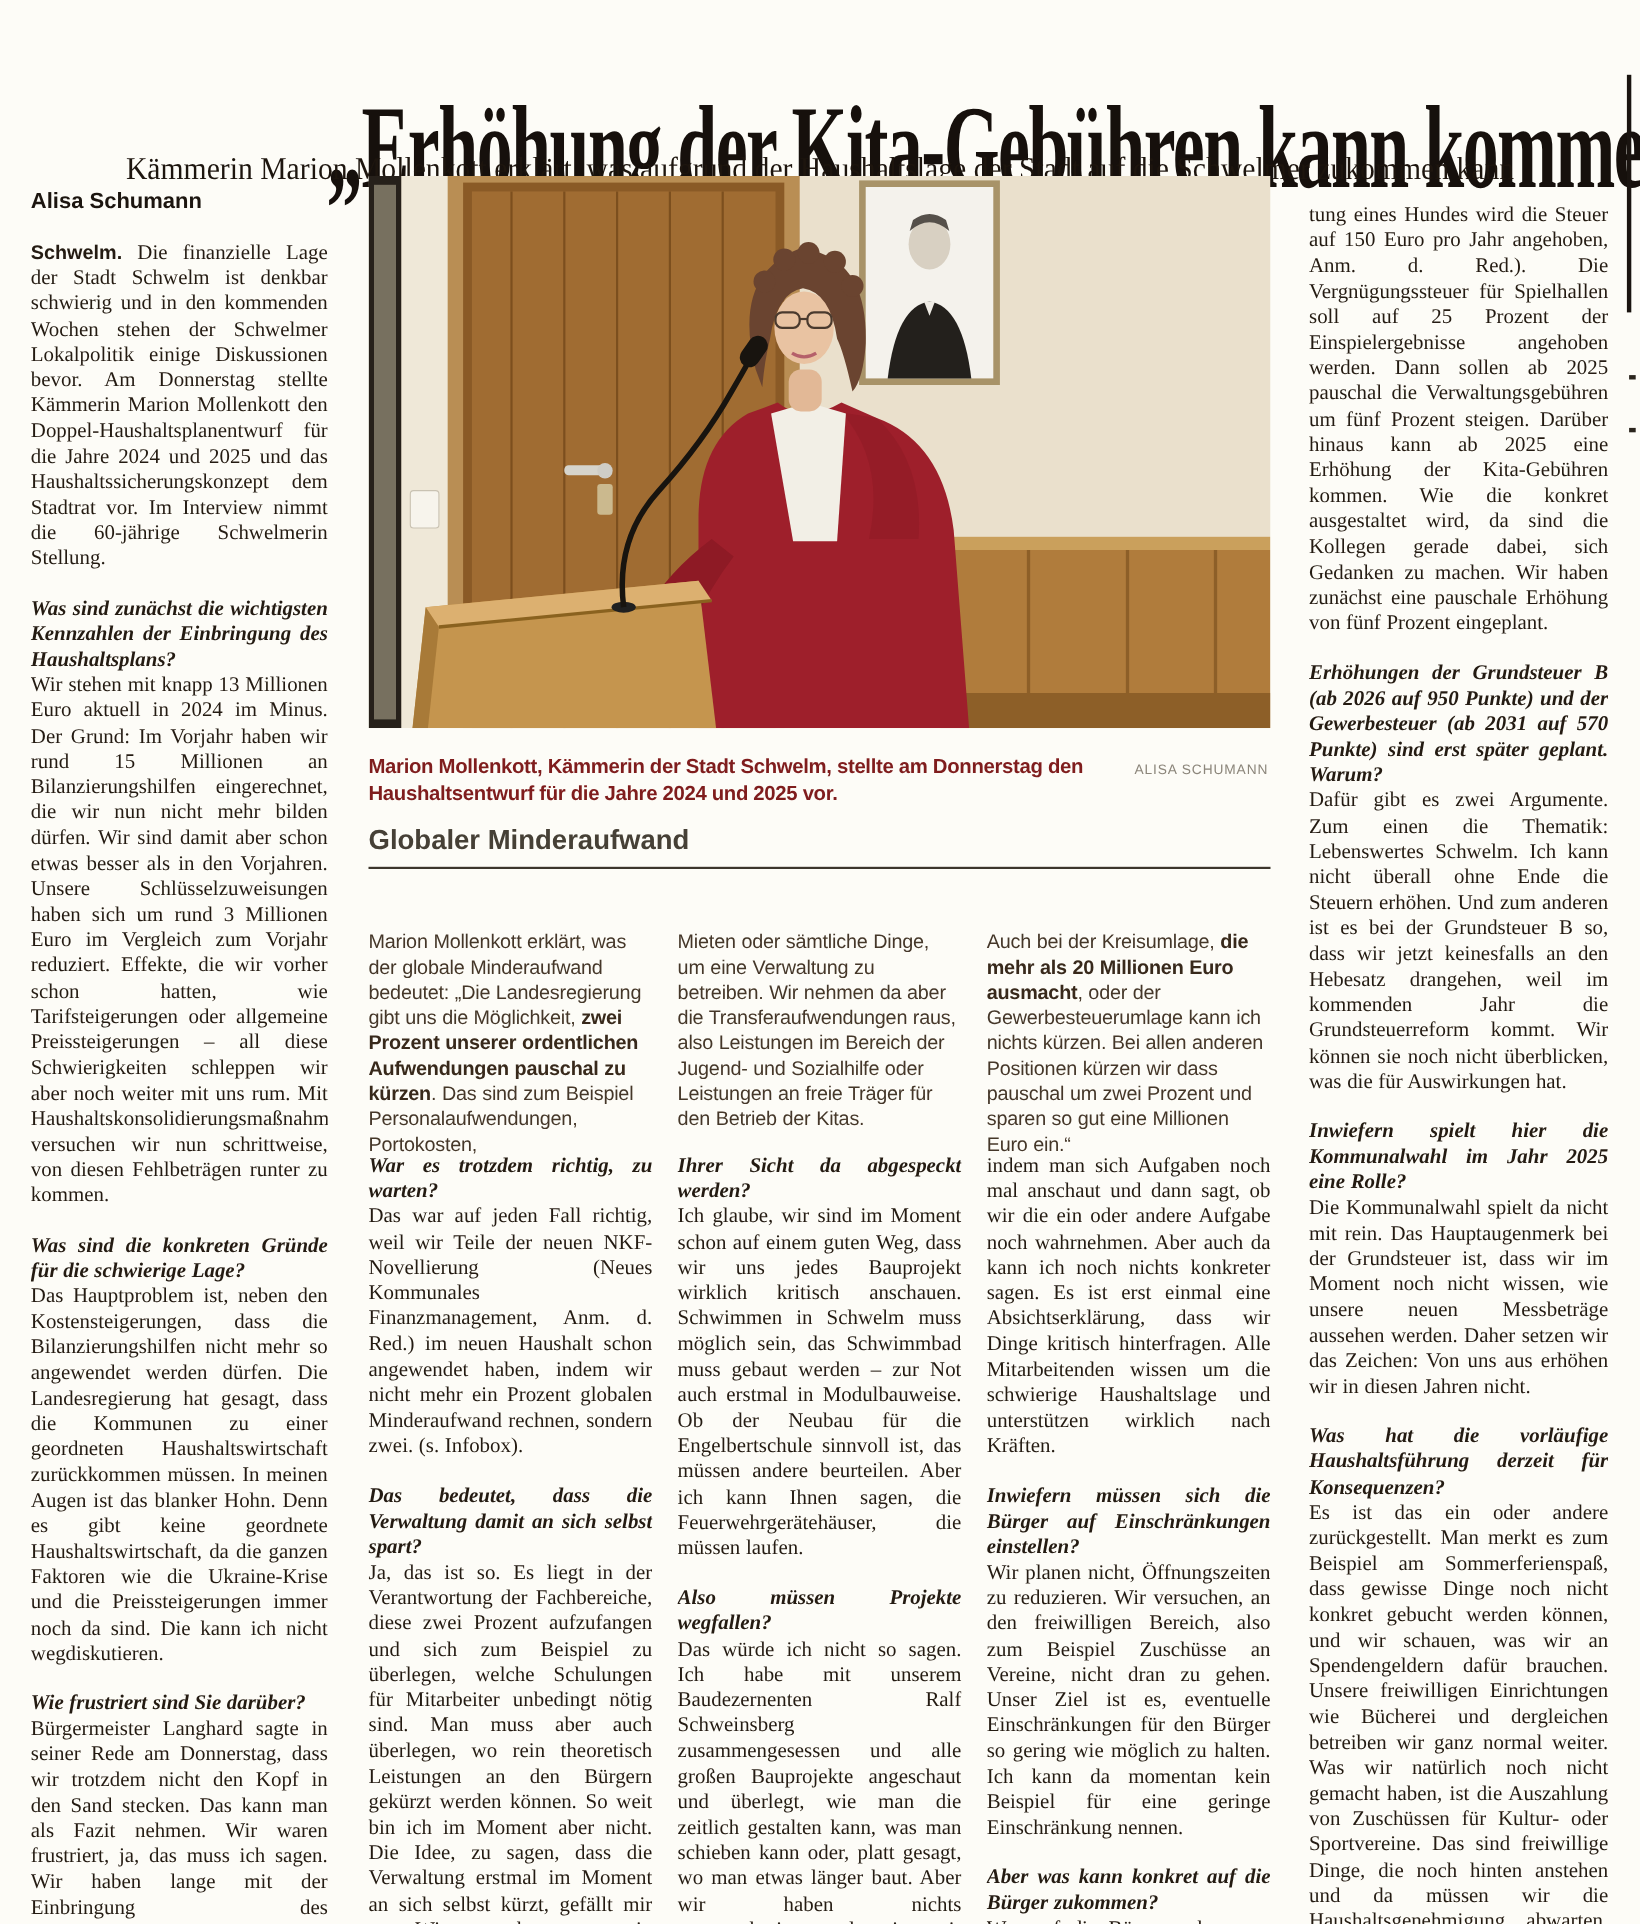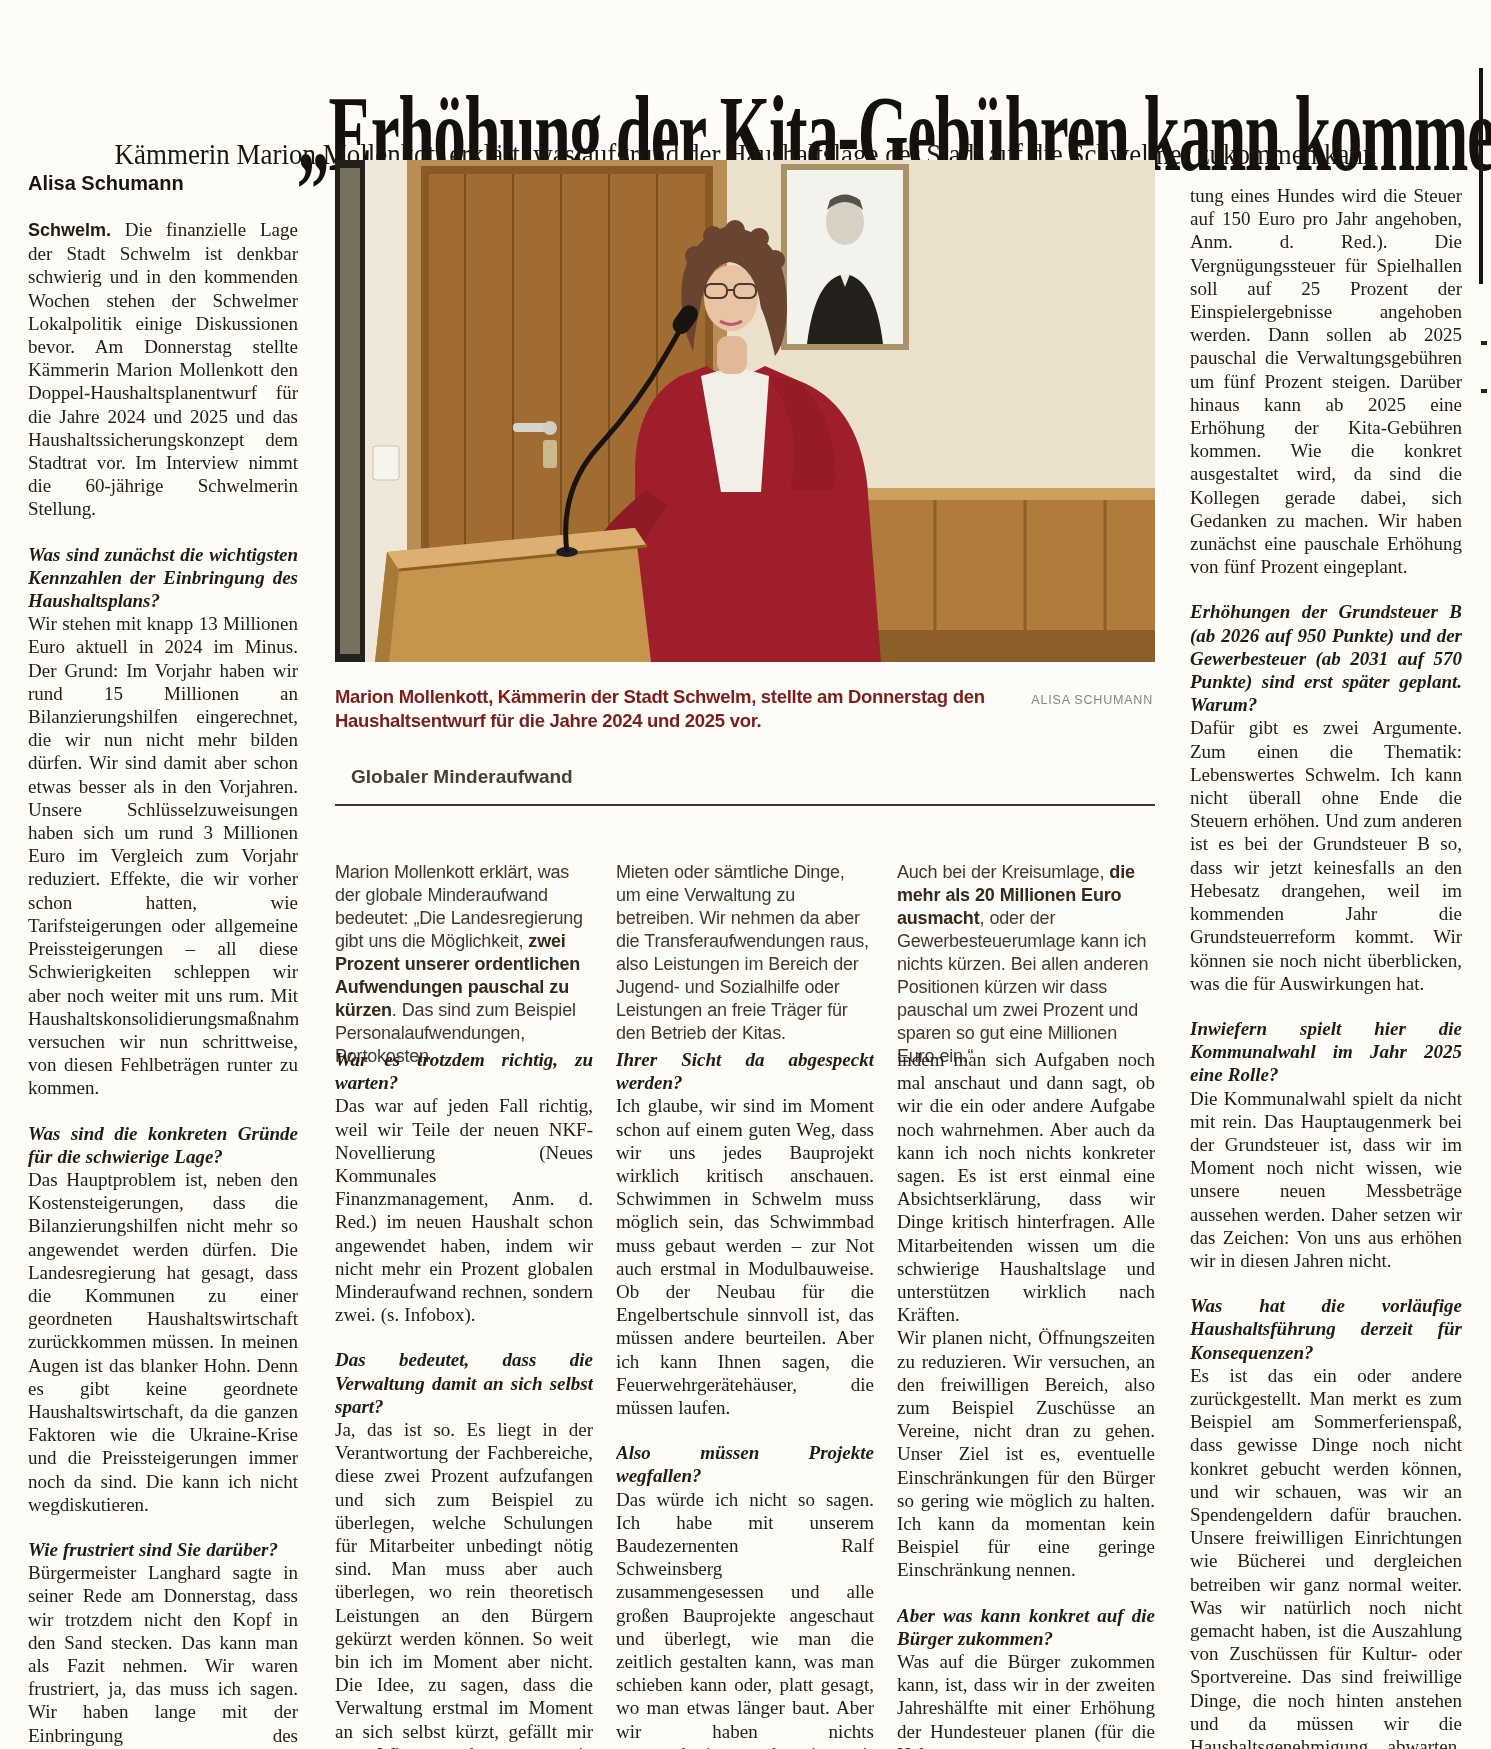--- a/index.html
+++ b/index.html
@@ -35,22 +35,22 @@
 
   
   #caption-block{position:absolute;left:335px;top:666px;width:820px;}
   .caption{font-family:"Liberation Sans",sans-serif;font-weight:700;font-size:18.5px;
            letter-spacing:-.3px;line-height:24px;color:#7f1d1d;width:760px;}
   .credit{position:absolute;right:2px;top:27px;font-family:"Liberation Sans",sans-serif;
           font-size:12.5px;letter-spacing:.8px;color:#8c867b;}
 
   
   #infobox{position:absolute;left:335px;top:750px;width:820px;}
-  .ib-title{font-family:"Liberation Sans",sans-serif;font-weight:700;font-size:19px;
-            color:#464036;margin:16px;}
+  .ib-title{font-family:"Liberation Sans",sans-serif;font-weight:700;font-size:25px;
+            color:#464036;margin:0;}
   .ib-rule{border:0;border-top:2px solid #3c362c;margin:9px 0 0 0;}
   .ib-cols{display:flex;gap:23px;margin-top:37px;}
   .ib-col{width:258px;}
   .ib-col .para{font-family:"Liberation Sans",sans-serif;font-size:18px;line-height:23px;
                 letter-spacing:-.2px;color:#453729;text-align:left;hyphens:auto;margin-top:18px;}
   .ib-col .para .b{color:#38291b;}
 
   
   #lower{position:absolute;left:335px;top:1048px;width:820px;height:701px;display:flex;gap:23px;}
   #lower .txtcol{position:relative;width:258px;height:701px;}
@@ -194,20 +194,21 @@
         <p class="para a"><span>Ja, das ist so. Es liegt in der Verantwortung der Fachbereiche, diese zwei Prozent aufzufangen und sich zum Beispiel zu überlegen, welche Schulungen für Mitarbeiter unbedingt nötig sind. Man muss aber auch überlegen, wo rein theoretisch Leistungen an den Bürgern gekürzt werden können. So weit bin ich im Moment aber nicht. Die Idee, zu sagen, dass die Verwaltung erstmal im Moment an sich selbst kürzt, gefällt mir gut. Wir versuchen, so wenig Leistungseinschränkungen für die Bürger wie möglich zu haben.</span></p>
       </div>
     <div class="txtcol">
         <p class="para q"><span>Ihrer Sicht da abgespeckt werden?</span></p>
         <p class="para a"><span>Ich glaube, wir sind im Moment schon auf einem guten Weg, dass wir uns jedes Bauprojekt wirklich kritisch anschauen. Schwimmen in Schwelm muss möglich sein, das Schwimmbad muss gebaut werden – zur Not auch erstmal in Modulbauweise. Ob der Neubau für die Engelbertschule sinnvoll ist, das müssen andere beurteilen. Aber ich kann Ihnen sagen, die Feuerwehrgerätehäuser, die müssen laufen.</span></p>
         <p class="para q"><span>Also müssen Projekte wegfallen?</span></p>
         <p class="para a"><span>Das würde ich nicht so sagen. Ich habe mit unserem Baudezernenten Ralf Schweinsberg zusammengesessen und alle großen Bauprojekte angeschaut und überlegt, wie man die zeitlich gestalten kann, was man schieben kann oder, platt gesagt, wo man etwas länger baut. Aber wir haben nichts rausgeschmissen, das ist mir wichtig zu sagen.</span></p>
       </div>
     <div class="txtcol">
         <p class="para a"><span>indem man sich Aufgaben noch mal anschaut und dann sagt, ob wir die ein oder andere Aufgabe noch wahrnehmen. Aber auch da kann ich noch nichts konkreter sagen. Es ist erst einmal eine Absichtserklärung, dass wir Dinge kritisch hinterfragen. Alle Mitarbeitenden wissen um die schwierige Haushaltslage und unterstützen wirklich nach Kräften.</span></p>
+        <p class="para q"><span>Inwiefern müssen sich die Bürger auf Einschränkungen einstellen?</span></p>
         <p class="para a"><span>Wir planen nicht, Öffnungszeiten zu reduzieren. Wir versuchen, an den freiwilligen Bereich, also zum Beispiel Zuschüsse an Vereine, nicht dran zu gehen. Unser Ziel ist es, eventuelle Einschränkungen für den Bürger so gering wie möglich zu halten. Ich kann da momentan kein Beispiel für eine geringe Einschränkung nennen.</span></p>
         <p class="para q"><span>Aber was kann konkret auf die Bürger zukommen?</span></p>
         <p class="para a"><span>Was auf die Bürger zukommen kann, ist, dass wir in der zweiten Jahreshälfte mit einer Erhöhung der Hundesteuer planen (für die Hal-</span></p>
       </div>
   </div>
 
   <div id="col-right" class="txtcol">
       <p class="para a"><span>tung eines Hundes wird die Steuer auf 150 Euro pro Jahr angehoben, Anm. d. Red.). Die Vergnügungssteuer für Spielhallen soll auf 25 Prozent der Einspielergebnisse angehoben werden. Dann sollen ab 2025 pauschal die Verwaltungsgebühren um fünf Prozent steigen. Darüber hinaus kann ab 2025 eine Erhöhung der Kita-Gebühren kommen. Wie die konkret ausgestaltet wird, da sind die Kollegen gerade dabei, sich Gedanken zu machen. Wir haben zunächst eine pauschale Erhöhung von fünf Prozent eingeplant.</span></p>
       <p class="para q"><span>Erhöhungen der Grundsteuer B (ab 2026 auf 950 Punkte) und der Gewerbesteuer (ab 2031 auf 570 Punkte) sind erst später geplant. Warum?</span></p>
       <p class="para a"><span>Dafür gibt es zwei Argumente. Zum einen die Thematik: Lebenswertes Schwelm. Ich kann nicht überall ohne Ende die Steuern erhöhen. Und zum anderen ist es bei der Grundsteuer B so, dass wir jetzt keinesfalls an den Hebesatz drangehen, weil im kommenden Jahr die Grundsteuerreform kommt. Wir können sie noch nicht überblicken, was die für Auswirkungen hat.</span></p>

